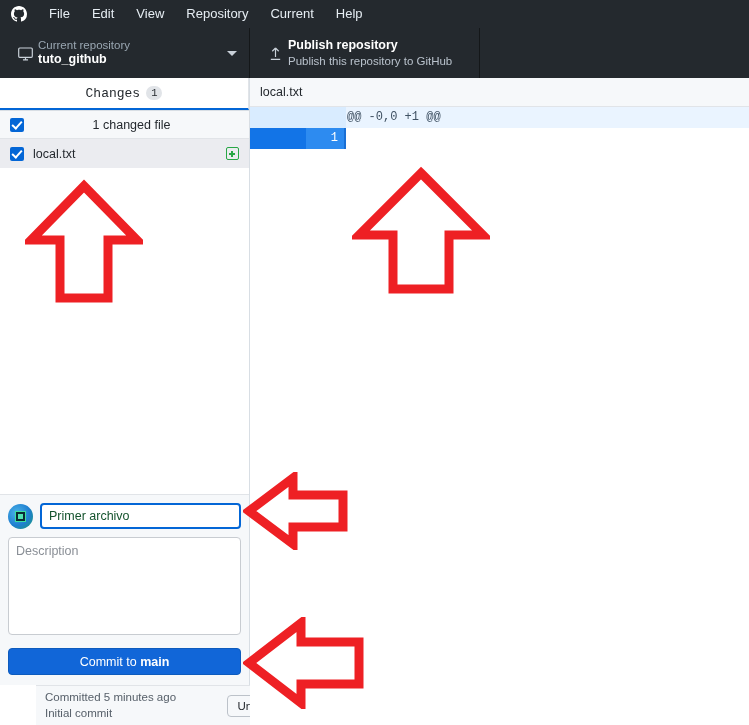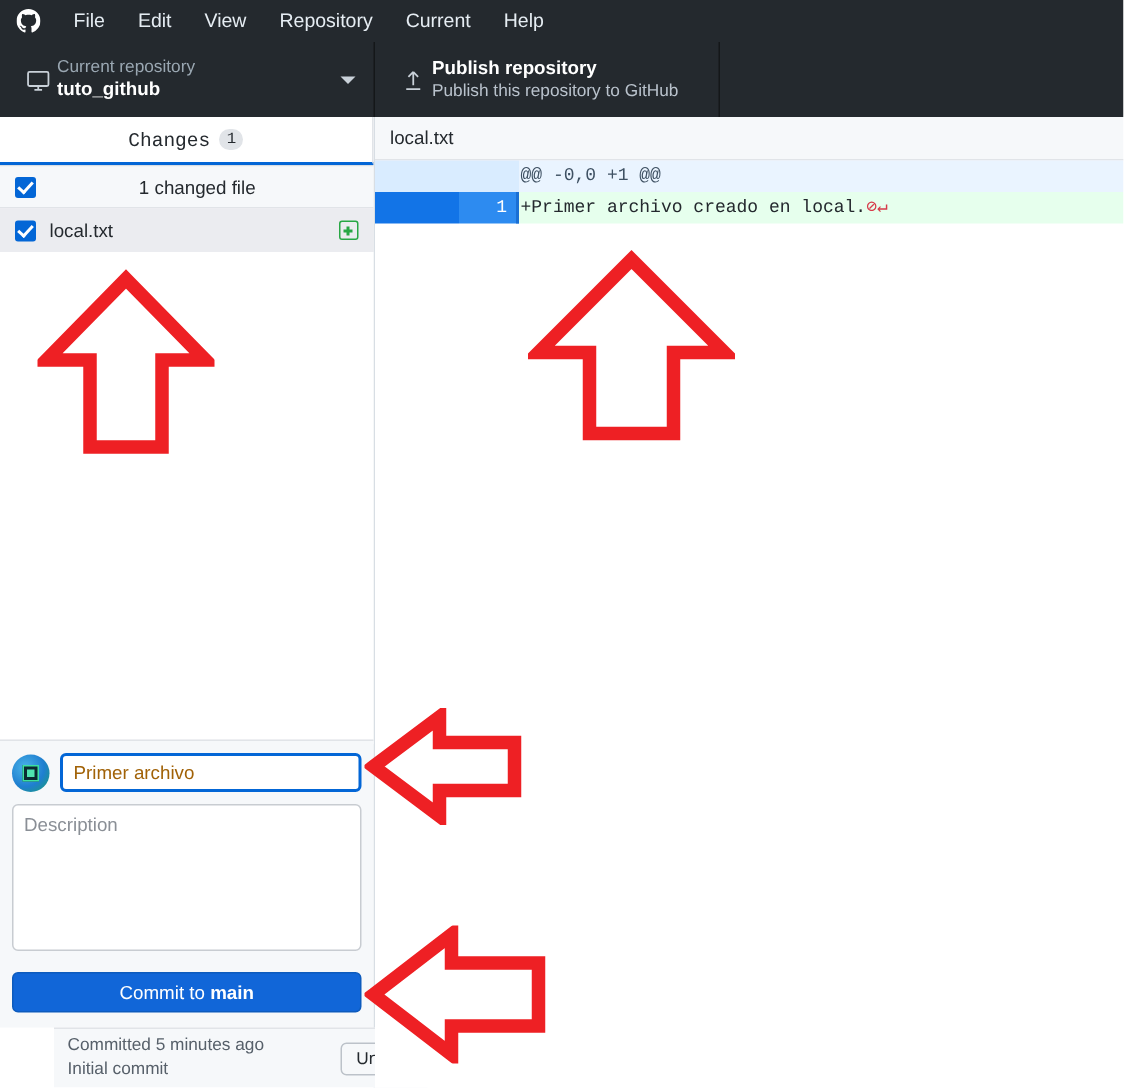--- a/index.html
+++ b/index.html
@@ -114,21 +114,21 @@
   }
   .avatar .chip {
     width: 11px; height: 11px; background: #0b2b33; border: 1px solid #3ce0a0;
     position: relative;
   }
   .avatar .chip::after {
     content: ""; position: absolute; left: 2px; top: 2px; width: 5px; height: 5px; background: #4fe3b0;
   }
   .summary-input {
     flex: 1; height: 26px; border: 2px solid #0366d6; border-radius: 4px;
-    background: #ffffff; font-size: 12.5px; color: #a16207;
+    background: #ffffff; font-size: 12.5px; color: #14532d;
     padding: 0 7px; font-family: "Liberation Sans", sans-serif; outline: none;
   }
   .desc-area {
     width: 100%; height: 98px; border: 1px solid #c8ccd1; border-radius: 4px;
     background: #ffffff; font-size: 12.5px; color: #000000; padding: 6px 7px;
     font-family: Liberation Sans, sans-serif; resize: none; outline: none;
   }
   .desc-area::placeholder { color: #8a8f96; }
   .commit-btn {
     width: 100%; height: 27px; margin-top: 9px; background: #1166d8;
@@ -279,21 +279,20 @@
 
     <div class="diff-line hunk">
       <div class="gutter-a"></div>
       <div class="gutter-b"></div>
       <div class="diff-content">@@ -0,0 +1 @@</div>
     </div>
 
     <div class="diff-line added">
       <div class="gutter-a"></div>
       <div class="gutter-b">1</div>
-      <div class="diff-content"><span>+Primer archivo creado en local.</span><span class="nonl">⊘↵</span></div>
     </div>
   </div>
 
   <div class="arrow" style="left:25px; top:178px;">
     <svg width="118" height="128" viewBox="0 0 118 128">
       <path d="M59 8 L112 62 L83 62 L83 120 L35 120 L35 62 L6 62 Z"></path>
     </svg>
   </div>
 
   <div class="arrow" style="left:352px; top:165px;">

